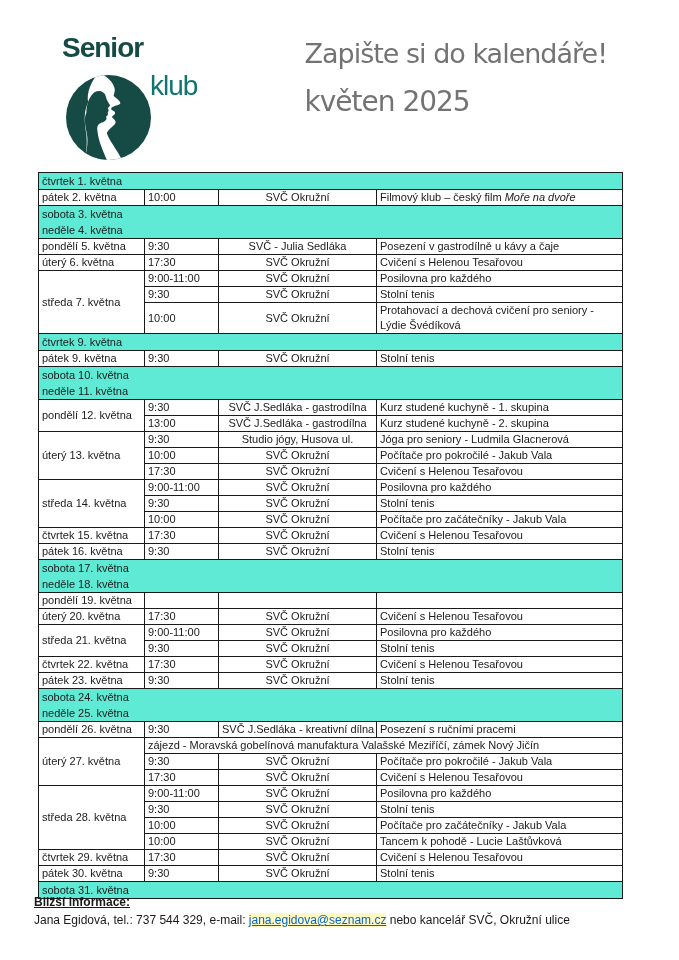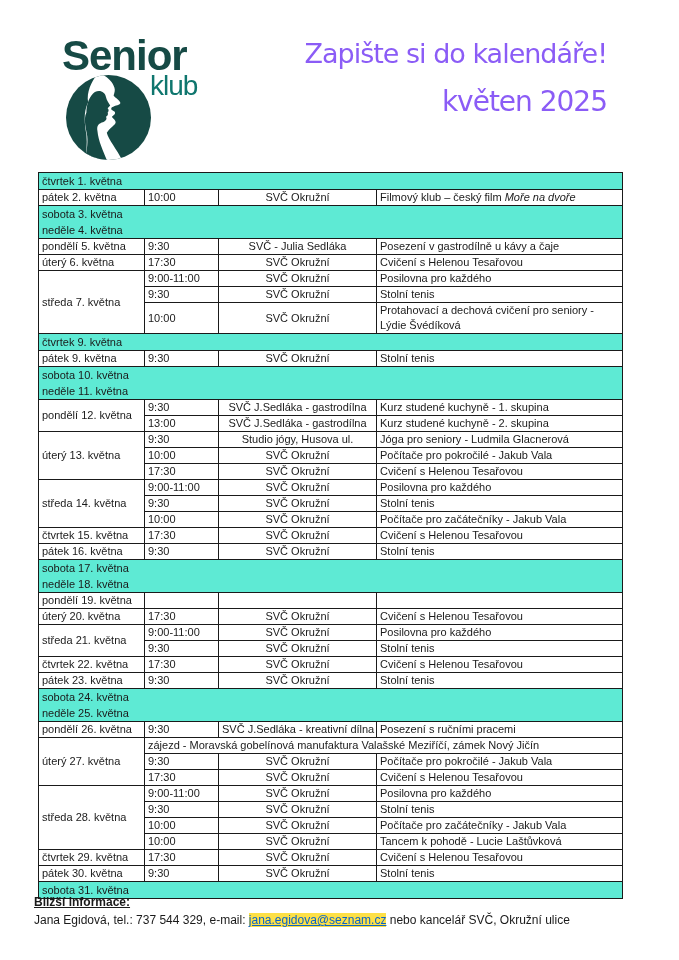--- a/index.html
+++ b/index.html
@@ -1,26 +1,26 @@
 <!DOCTYPE html>
 <html><head>
 <meta charset="utf-8">
 <style>
   html,body{margin:0;padding:0;background:#ffffff;}
   .page{position:relative;width:679px;height:960px;background:#ffffff;overflow:hidden;
         font-family:"Liberation Sans",sans-serif;color:#1a1a1a;}
 
   
   .header{position:absolute;left:0;top:0;width:679px;height:172px;}
-  .logo-senior{position:absolute;left:62px;top:32px;font-size:42px;font-weight:bold;
+  .logo-senior{position:absolute;left:62px;top:32px;font-size:28px;font-weight:bold;
                color:#164a45;letter-spacing:-1px;}
   .logo-klub{position:absolute;left:150px;top:70px;font-size:28px;font-weight:normal;
              color:#0f766e;letter-spacing:-1px;}
   .logo-circle{position:absolute;left:66px;top:75px;width:85px;height:85px;}
-  .titles{position:absolute;right:72px;top:38px;text-align:right;color:#8b5cf6;
+  .titles{position:absolute;right:72px;top:38px;color:#737373;
           font-family:"DejaVu Sans",sans-serif;}
   .tagline{font-size:27px;letter-spacing:-1px;white-space:nowrap;}
   .month{font-size:28px;letter-spacing:-1px;margin-top:16px;white-space:nowrap;}
 
   
   .sched-wrap{position:absolute;left:38px;top:172px;}
   table.sched{border-collapse:collapse;width:584px;table-layout:fixed;}
   table.sched td{border:1px solid #1a1a1a;padding:0 3px;height:15px;
                  font-size:11px;line-height:15px;vertical-align:middle;}
   td.day{white-space:nowrap;overflow:hidden;}
@@ -29,21 +29,21 @@
   td.activity{}
   td.merged{white-space:nowrap;overflow:hidden;}
   td.holiday{background:#5eead4;}
   td.holiday div{line-height:16px;}
   col.c-day{width:106px;} col.c-time{width:74px;} col.c-place{width:158px;} col.c-act{width:246px;}
 
   
   .footer{position:absolute;left:34px;top:895px;width:600px;font-size:12px;}
   .info-label{font-weight:bold;text-decoration:underline;}
   .contact-line{margin-top:4px;}
-  a.email{color:#0a63c9;text-decoration:underline;background:#fde047;cursor:pointer;}
+  a.email{color:#0a63c9;text-decoration:underline;background:#fef9c3;cursor:pointer;}
 </style>
 </head>
 <body>
 
 <div class="page">
 
   <div class="header">
     <div class="logo-senior">Senior</div>
     <div class="logo-klub">klub</div>
     <svg class="logo-circle" viewBox="0 0 100 100">

